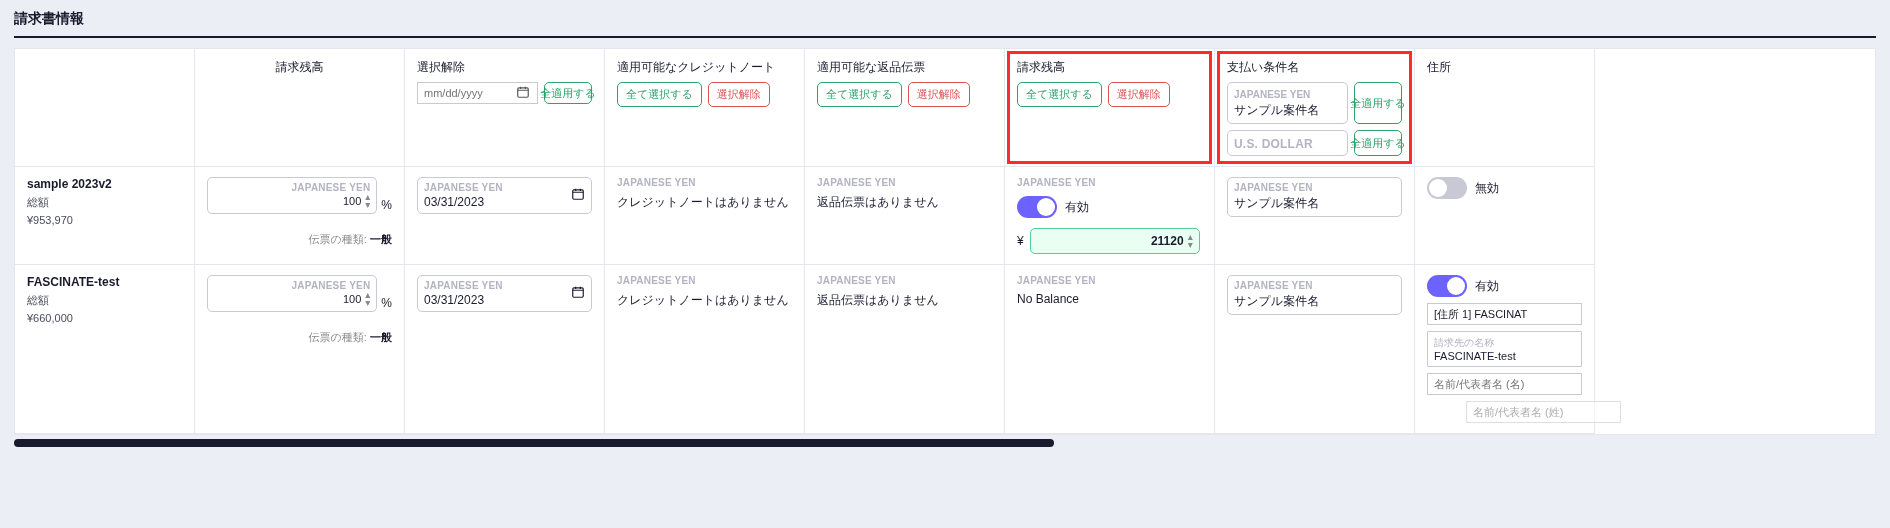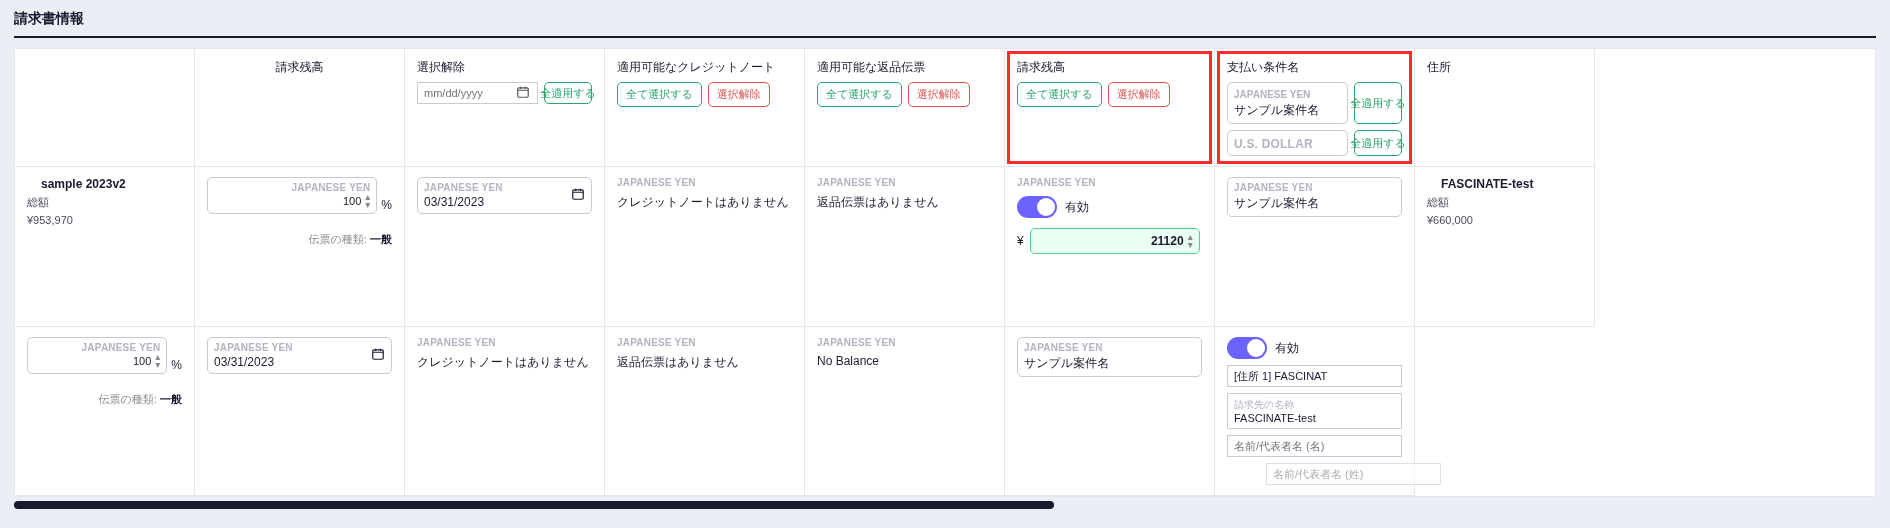--- a/index.html
+++ b/index.html
@@ -32,21 +32,21 @@
   .sub-label { font-size:12px; color:#1a1a2e; margin-top:2px; }
 
   .input-group { border:1px solid #c9c9d6; border-radius:5px; padding:4px 6px; background:#fff; }
   .input-group.placeholder .sub-label { color:#b3b3c1; font-weight:700; letter-spacing:0.2px; font-size:12px; }
 
   .spin { display:flex; align-items:flex-end; gap:4px; }
   .spin .inp { text-align:right; }
   .stepper { font-size:10px; color:#888; line-height:8px; }
   .pct { font-size:12px; color:#1a1a2e; padding-bottom:2px; }
 
-  .row-title { font-weight:700; font-size:12px; color:#1a1a2e;margin-left:14px; }
+  .row-title { font-weight:700; font-size:12px; color:#1a1a2e; }
   .row-sub { font-size:11px; color:#4a4a5e; margin-top:4px; }
 
   .tog { width:40px; height:22px; border-radius:11px; background:#c9c9d6; position:relative; display:inline-block; cursor:pointer; }
   .tog.on { background:#6c63ff; }
   .tog .knob { position:absolute; top:2px; left:2px; width:18px; height:18px; border-radius:50%; background:#fff; transition:left .15s; }
   .tog.on .knob { left:20px; }
   .tog-label { display:inline-block; margin-left:8px; font-size:12px; }
 
   .green-amount { border:1px solid #51cf95; background:#eafff4; border-radius:5px; padding:4px 6px; display:flex; justify-content:space-between; align-items:center; width:170px; }
 
@@ -215,20 +215,28 @@
           </div>
         </div>
 
         <div>
           <div class="input-group">
             <div class="currency-label">JAPANESE YEN</div>
             <div class="sub-label">サンプル案件名</div>
           </div>
         </div>
 
+        <div>
+          <div style="display:flex; align-items:center;">
+            <span class="tog">
+                <span class="knob"></span>
+              </span>
+            <span class="tog-label">無効</span>
+          </div>
+        </div>
 
         <div style="min-height:160px;">
           <div class="row-title">FASCINATE-test</div>
           <div class="row-sub"><span>総額</span></div>
           <div class="row-sub">¥660,000</div>
         </div>
 
         <div>
           <div class="spin">
             <div class="input-group" style="flex:1;">

